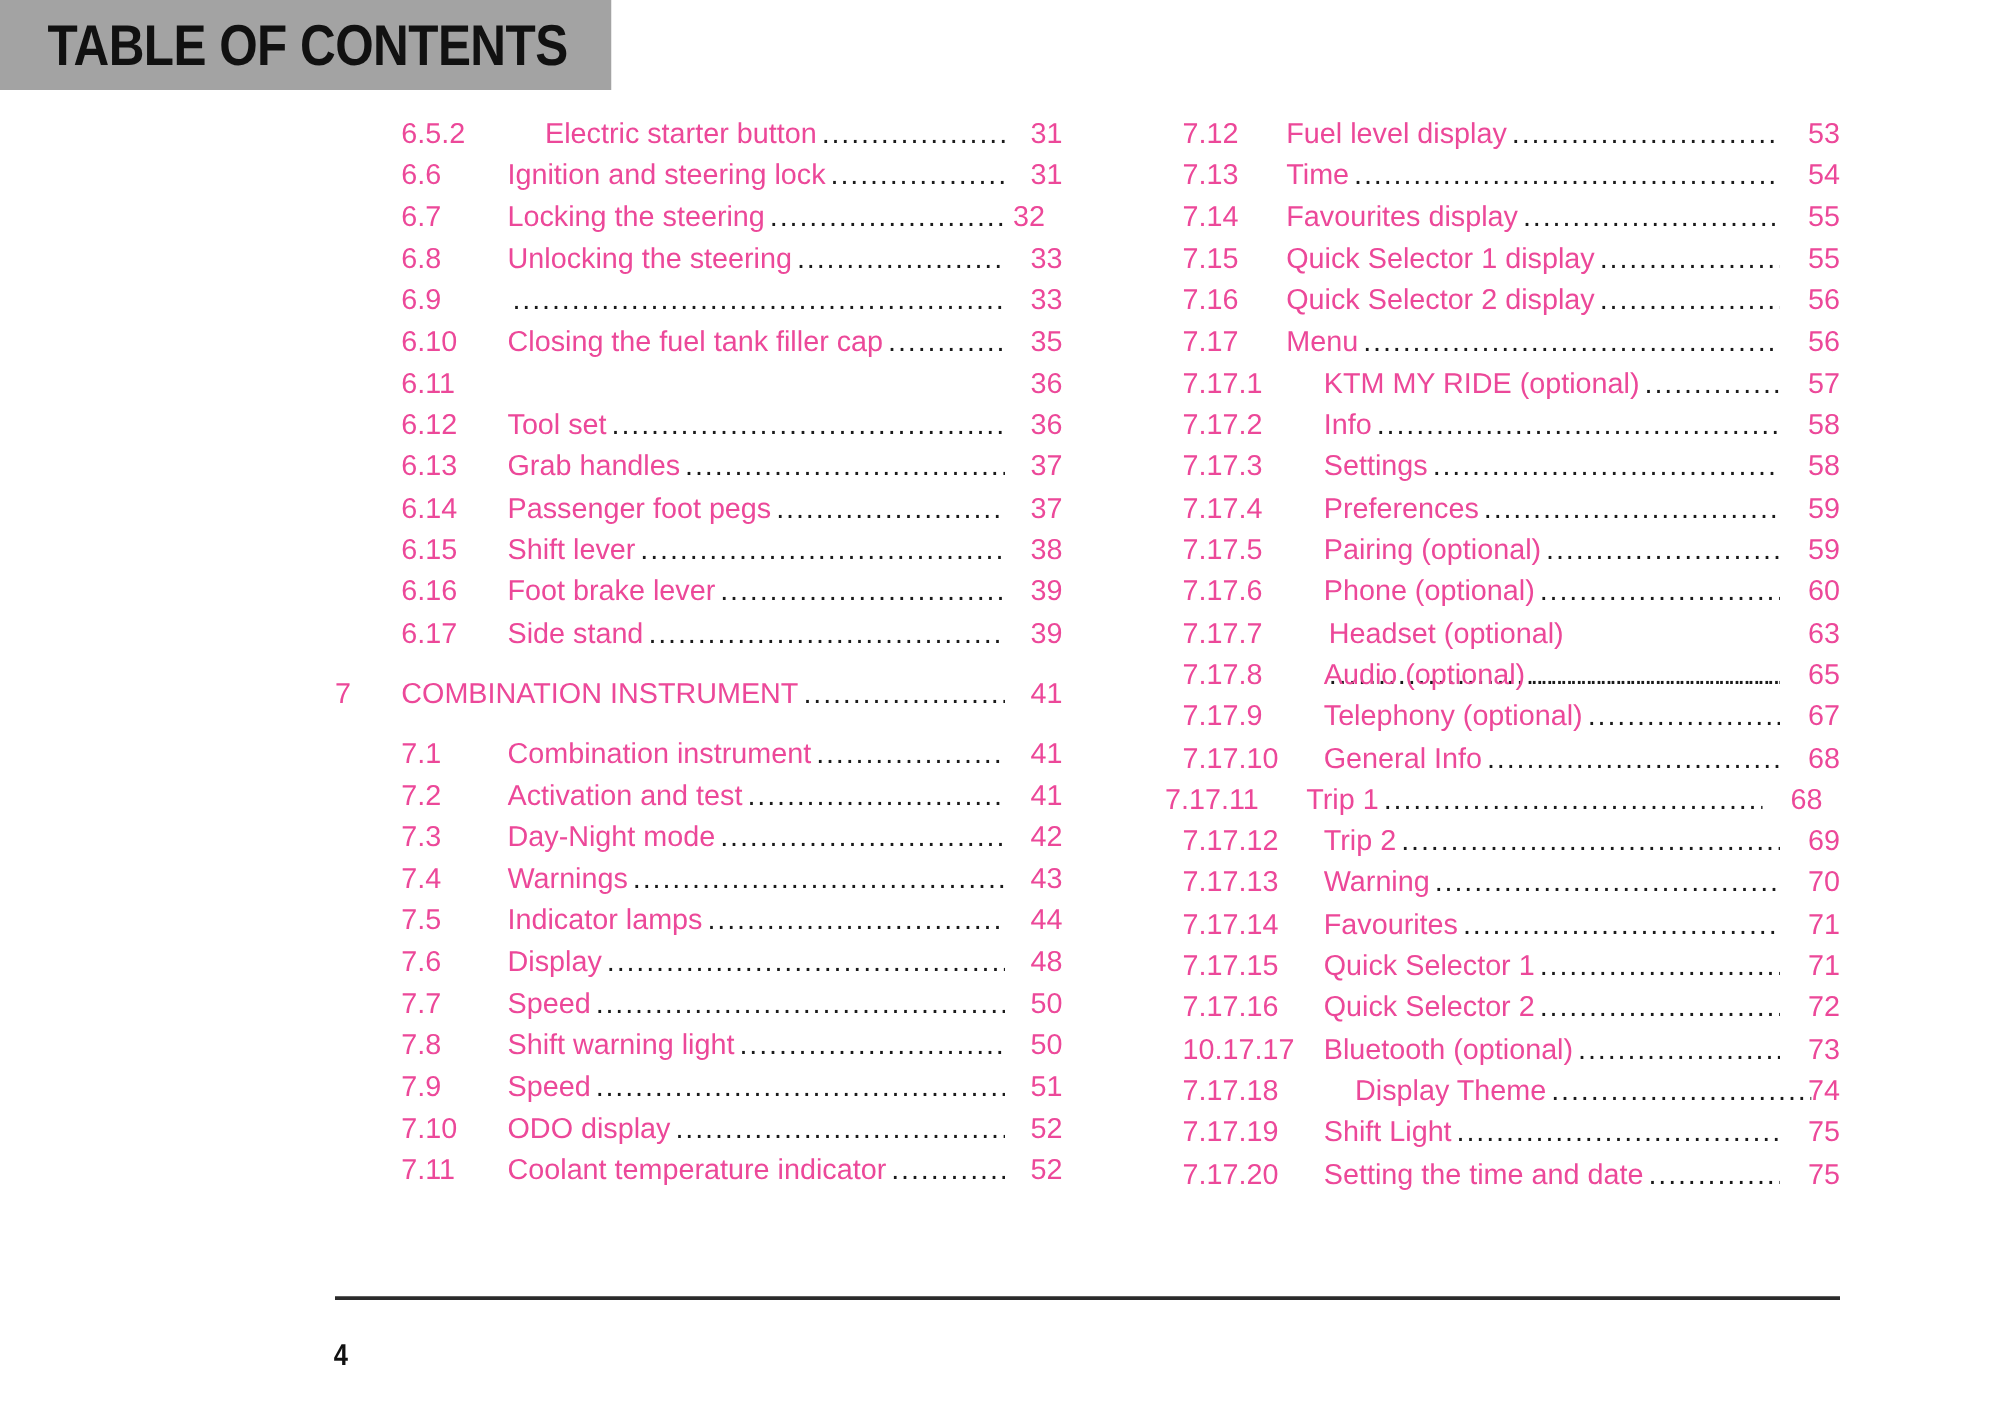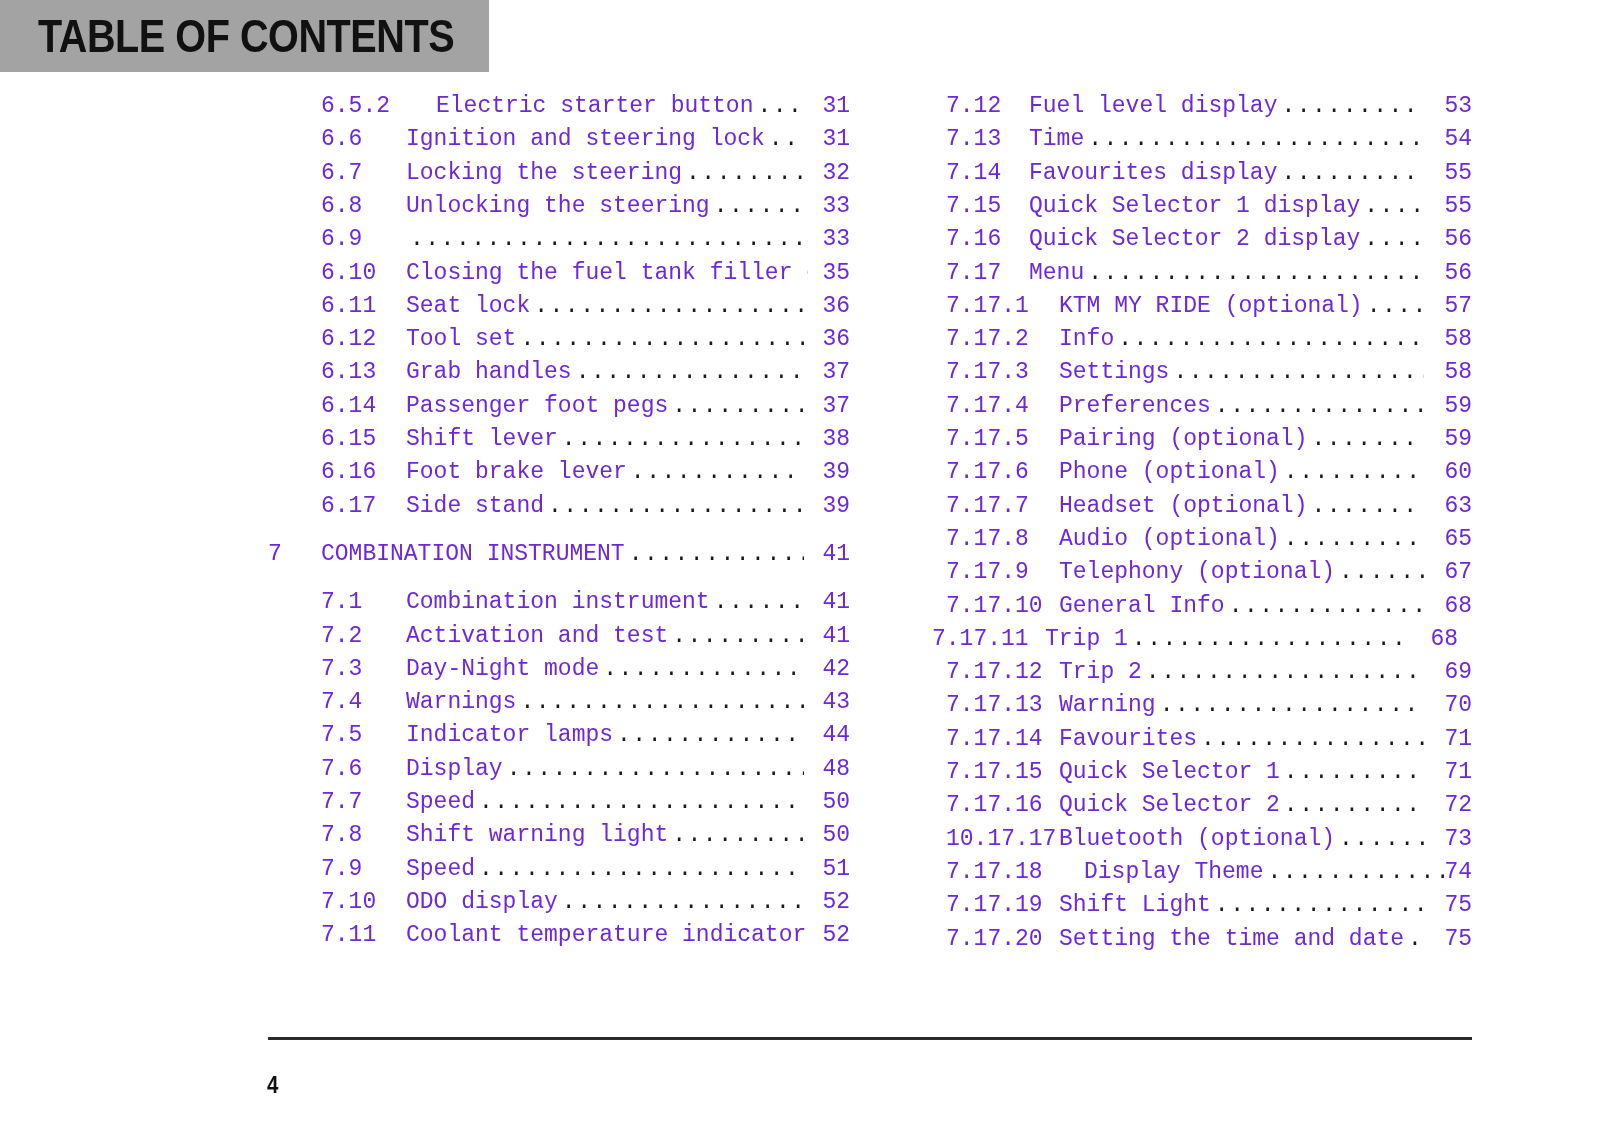--- a/index.html
+++ b/index.html
@@ -35,23 +35,22 @@
       letter-spacing: -0.5px;
       transform: scaleX(0.86);
       transform-origin: left center;
       white-space: nowrap;
     }
     .toc-row {
       position: absolute;
       height: 33px;
       font-size: 23px;
       line-height: 33px;
-      color: #6d28d9;
+      color: #ec4899;
       white-space: nowrap;
-      font-family: Liberation Mono, monospace;
     }
     .toc-num {
       position: absolute;
       left: 0;
       top: 0;
     }
     .toc-entry {
       position: absolute;
       top: 0;
       display: flex;
@@ -122,21 +121,21 @@
         <span class="toc-dots"></span>
       </span>
       <span class="toc-page" style="right: 0px;">31</span>
     </div>
     <div class="toc-row" style="left: 321px; top: 156.6px; width: 529px;">
       <span class="toc-num">6.7</span>
       <span class="toc-entry" style="left: 85px; width: 402px;">
         <span class="toc-title">Locking the steering</span>
         <span class="toc-dots"></span>
       </span>
-      <span class="toc-page" style="right: 0px;">32</span>
+      <span class="toc-page" style="right: 14px;">32</span>
     </div>
     <div class="toc-row" style="left: 321px; top: 189.9px; width: 529px;">
       <span class="toc-num">6.8</span>
       <span class="toc-entry" style="left: 85px; width: 402px;">
         <span class="toc-title">Unlocking the steering</span>
         <span class="toc-dots"></span>
       </span>
       <span class="toc-page" style="right: 0px;">33</span>
     </div>
     <div class="toc-row" style="left: 321px; top: 223.2px; width: 529px;">
@@ -149,24 +148,20 @@
     <div class="toc-row" style="left: 321px; top: 256.5px; width: 529px;">
       <span class="toc-num">6.10</span>
       <span class="toc-entry" style="left: 85px; width: 402px;">
         <span class="toc-title">Closing the fuel tank filler cap</span>
         <span class="toc-dots"></span>
       </span>
       <span class="toc-page" style="right: 0px;">35</span>
     </div>
     <div class="toc-row" style="left: 321px; top: 289.8px; width: 529px;">
       <span class="toc-num">6.11</span>
-      <span class="toc-entry" style="left: 85px; width: 402px;">
-        <span class="toc-title">Seat lock</span>
-        <span class="toc-dots"></span>
-      </span>
       <span class="toc-page" style="right: 0px;">36</span>
     </div>
     <div class="toc-row" style="left: 321px; top: 323.1px; width: 529px;">
       <span class="toc-num">6.12</span>
       <span class="toc-entry" style="left: 85px; width: 402px;">
         <span class="toc-title">Tool set</span>
         <span class="toc-dots"></span>
       </span>
       <span class="toc-page" style="right: 0px;">36</span>
     </div>
@@ -399,21 +394,21 @@
     <div class="toc-row" style="left: 946px; top: 456.3px; width: 526px;">
       <span class="toc-num">7.17.6</span>
       <span class="toc-entry" style="left: 113px; width: 369px;">
         <span class="toc-title">Phone (optional)</span>
         <span class="toc-dots"></span>
       </span>
       <span class="toc-page" style="right: 0px;">60</span>
     </div>
     <div class="toc-row" style="left: 946px; top: 489.6px; width: 526px;">
       <span class="toc-num">7.17.7</span>
-      <span class="toc-entry" style="left: 113px; width: 369px;">
+      <span class="toc-entry" style="left: 113px; width: 369px; flex-direction: column;">
         <span class="toc-title">Headset (optional)</span>
         <span class="toc-dots"></span>
       </span>
       <span class="toc-page" style="right: 0px;">63</span>
     </div>
     <div class="toc-row" style="left: 946px; top: 522.9px; width: 526px;">
       <span class="toc-num">7.17.8</span>
       <span class="toc-entry" style="left: 113px; width: 369px;">
         <span class="toc-title">Audio (optional)</span>
         <span class="toc-dots"></span>

